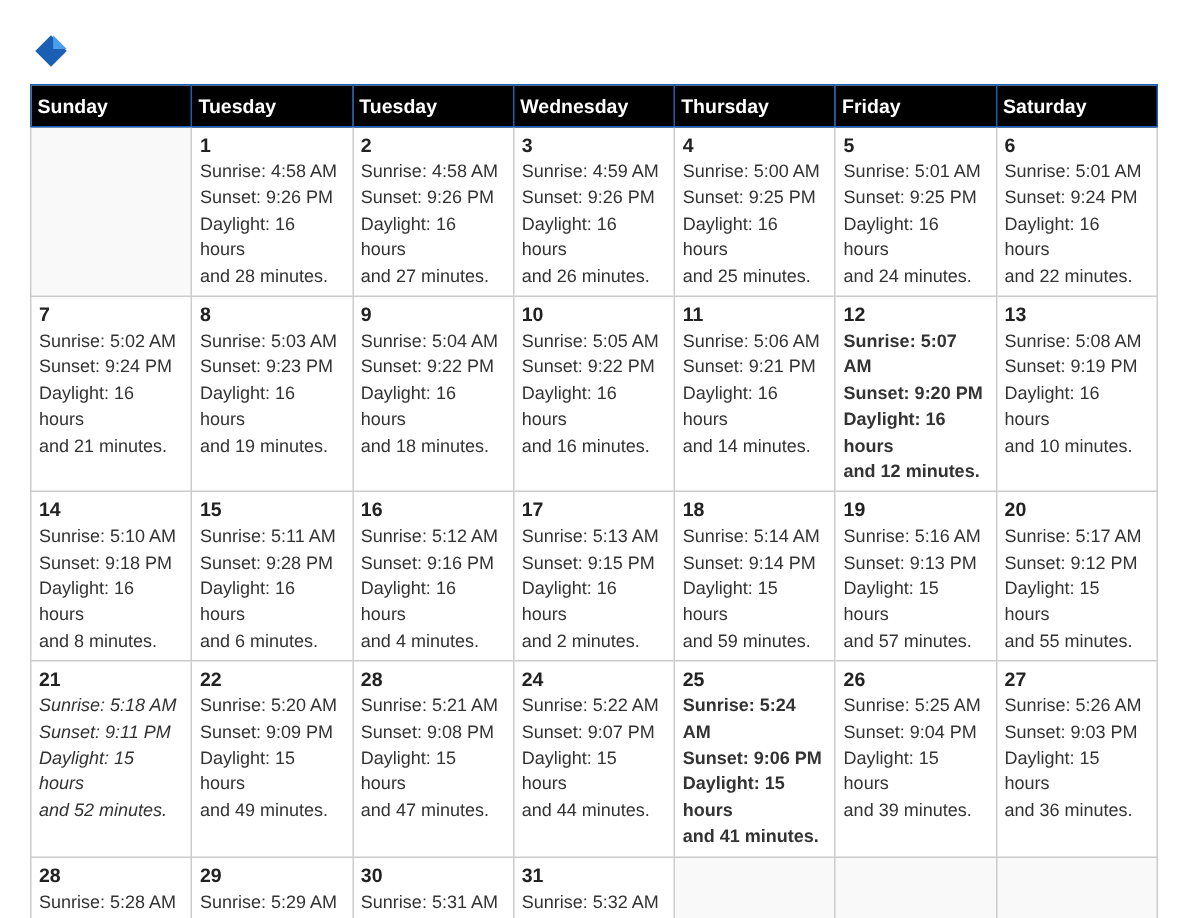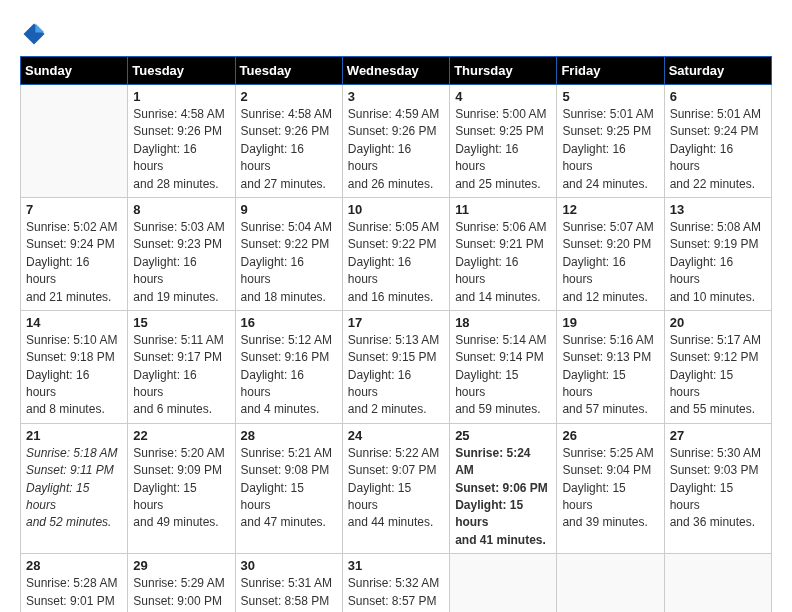--- a/index.html
+++ b/index.html
@@ -200,21 +200,21 @@
         </td>
         <td>
           <span class="day-number">11</span>
           <div class="day-info" style="white-space: pre-line;">Sunrise: 5:06 AM
 Sunset: 9:21 PM
 Daylight: 16 hours
 and 14 minutes.</div>
         </td>
         <td>
           <span class="day-number">12</span>
-          <div class="day-info" style="white-space: pre-line;">Sunrise: 5:07 AM
+          <div class="day-info" style="white-space: pre-line; font-weight: bold;">Sunrise: 5:07 AM
 Sunset: 9:20 PM
 Daylight: 16 hours
 and 12 minutes.</div>
         </td>
         <td>
           <span class="day-number">13</span>
           <div class="day-info" style="white-space: pre-line;">Sunrise: 5:08 AM
 Sunset: 9:19 PM
 Daylight: 16 hours
 and 10 minutes.</div>
@@ -224,21 +224,21 @@
         <td>
           <span class="day-number">14</span>
           <div class="day-info" style="white-space: pre-line;">Sunrise: 5:10 AM
 Sunset: 9:18 PM
 Daylight: 16 hours
 and 8 minutes.</div>
         </td>
         <td>
           <span class="day-number">15</span>
           <div class="day-info" style="white-space: pre-line;">Sunrise: 5:11 AM
-Sunset: 9:17 PM
+Sunset: 9:28 PM
 Daylight: 16 hours
 and 6 minutes.</div>
         </td>
         <td>
           <span class="day-number">16</span>
           <div class="day-info" style="white-space: pre-line;">Sunrise: 5:12 AM
 Sunset: 9:16 PM
 Daylight: 16 hours
 and 4 minutes.</div>
         </td>
@@ -309,21 +309,21 @@
         </td>
         <td>
           <span class="day-number">26</span>
           <div class="day-info" style="white-space: pre-line;">Sunrise: 5:25 AM
 Sunset: 9:04 PM
 Daylight: 15 hours
 and 39 minutes.</div>
         </td>
         <td>
           <span class="day-number">27</span>
-          <div class="day-info" style="white-space: pre-line;">Sunrise: 5:30 AM
+          <div class="day-info" style="white-space: pre-line;">Sunrise: 5:26 AM
 Sunset: 9:03 PM
 Daylight: 15 hours
 and 36 minutes.</div>
         </td>
       </tr>
       <tr>
         <td>
           <span class="day-number">28</span>
           <div class="day-info" style="white-space: pre-line;">Sunrise: 5:28 AM
 Sunset: 9:01 PM

